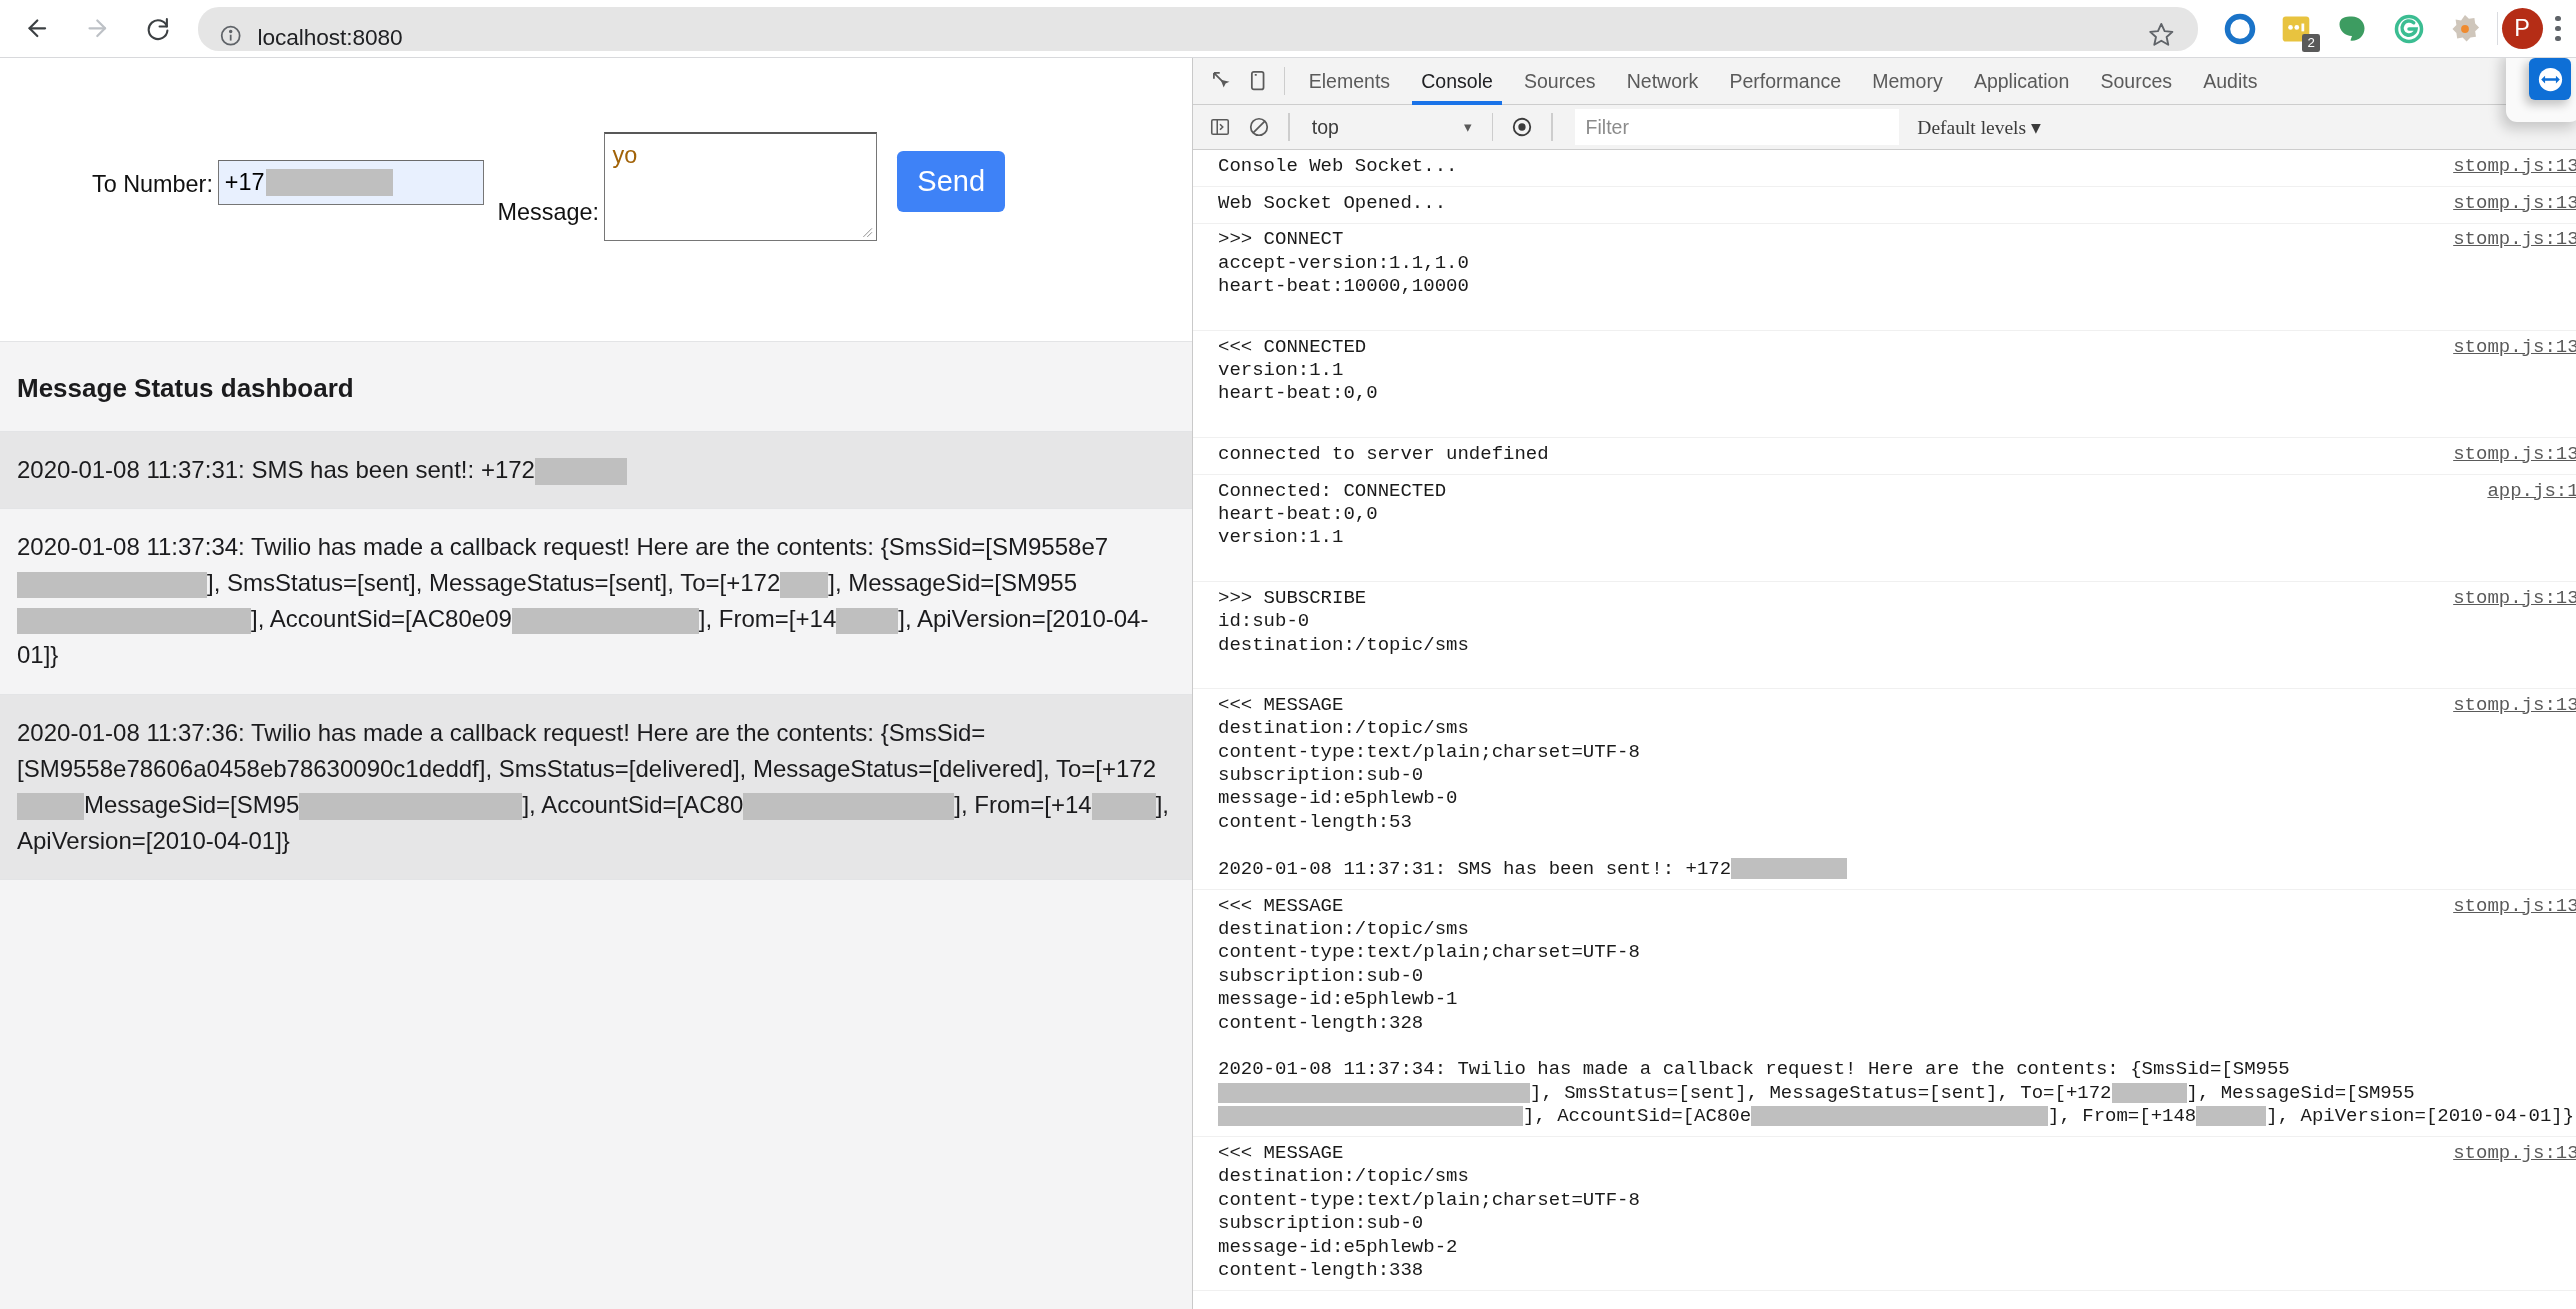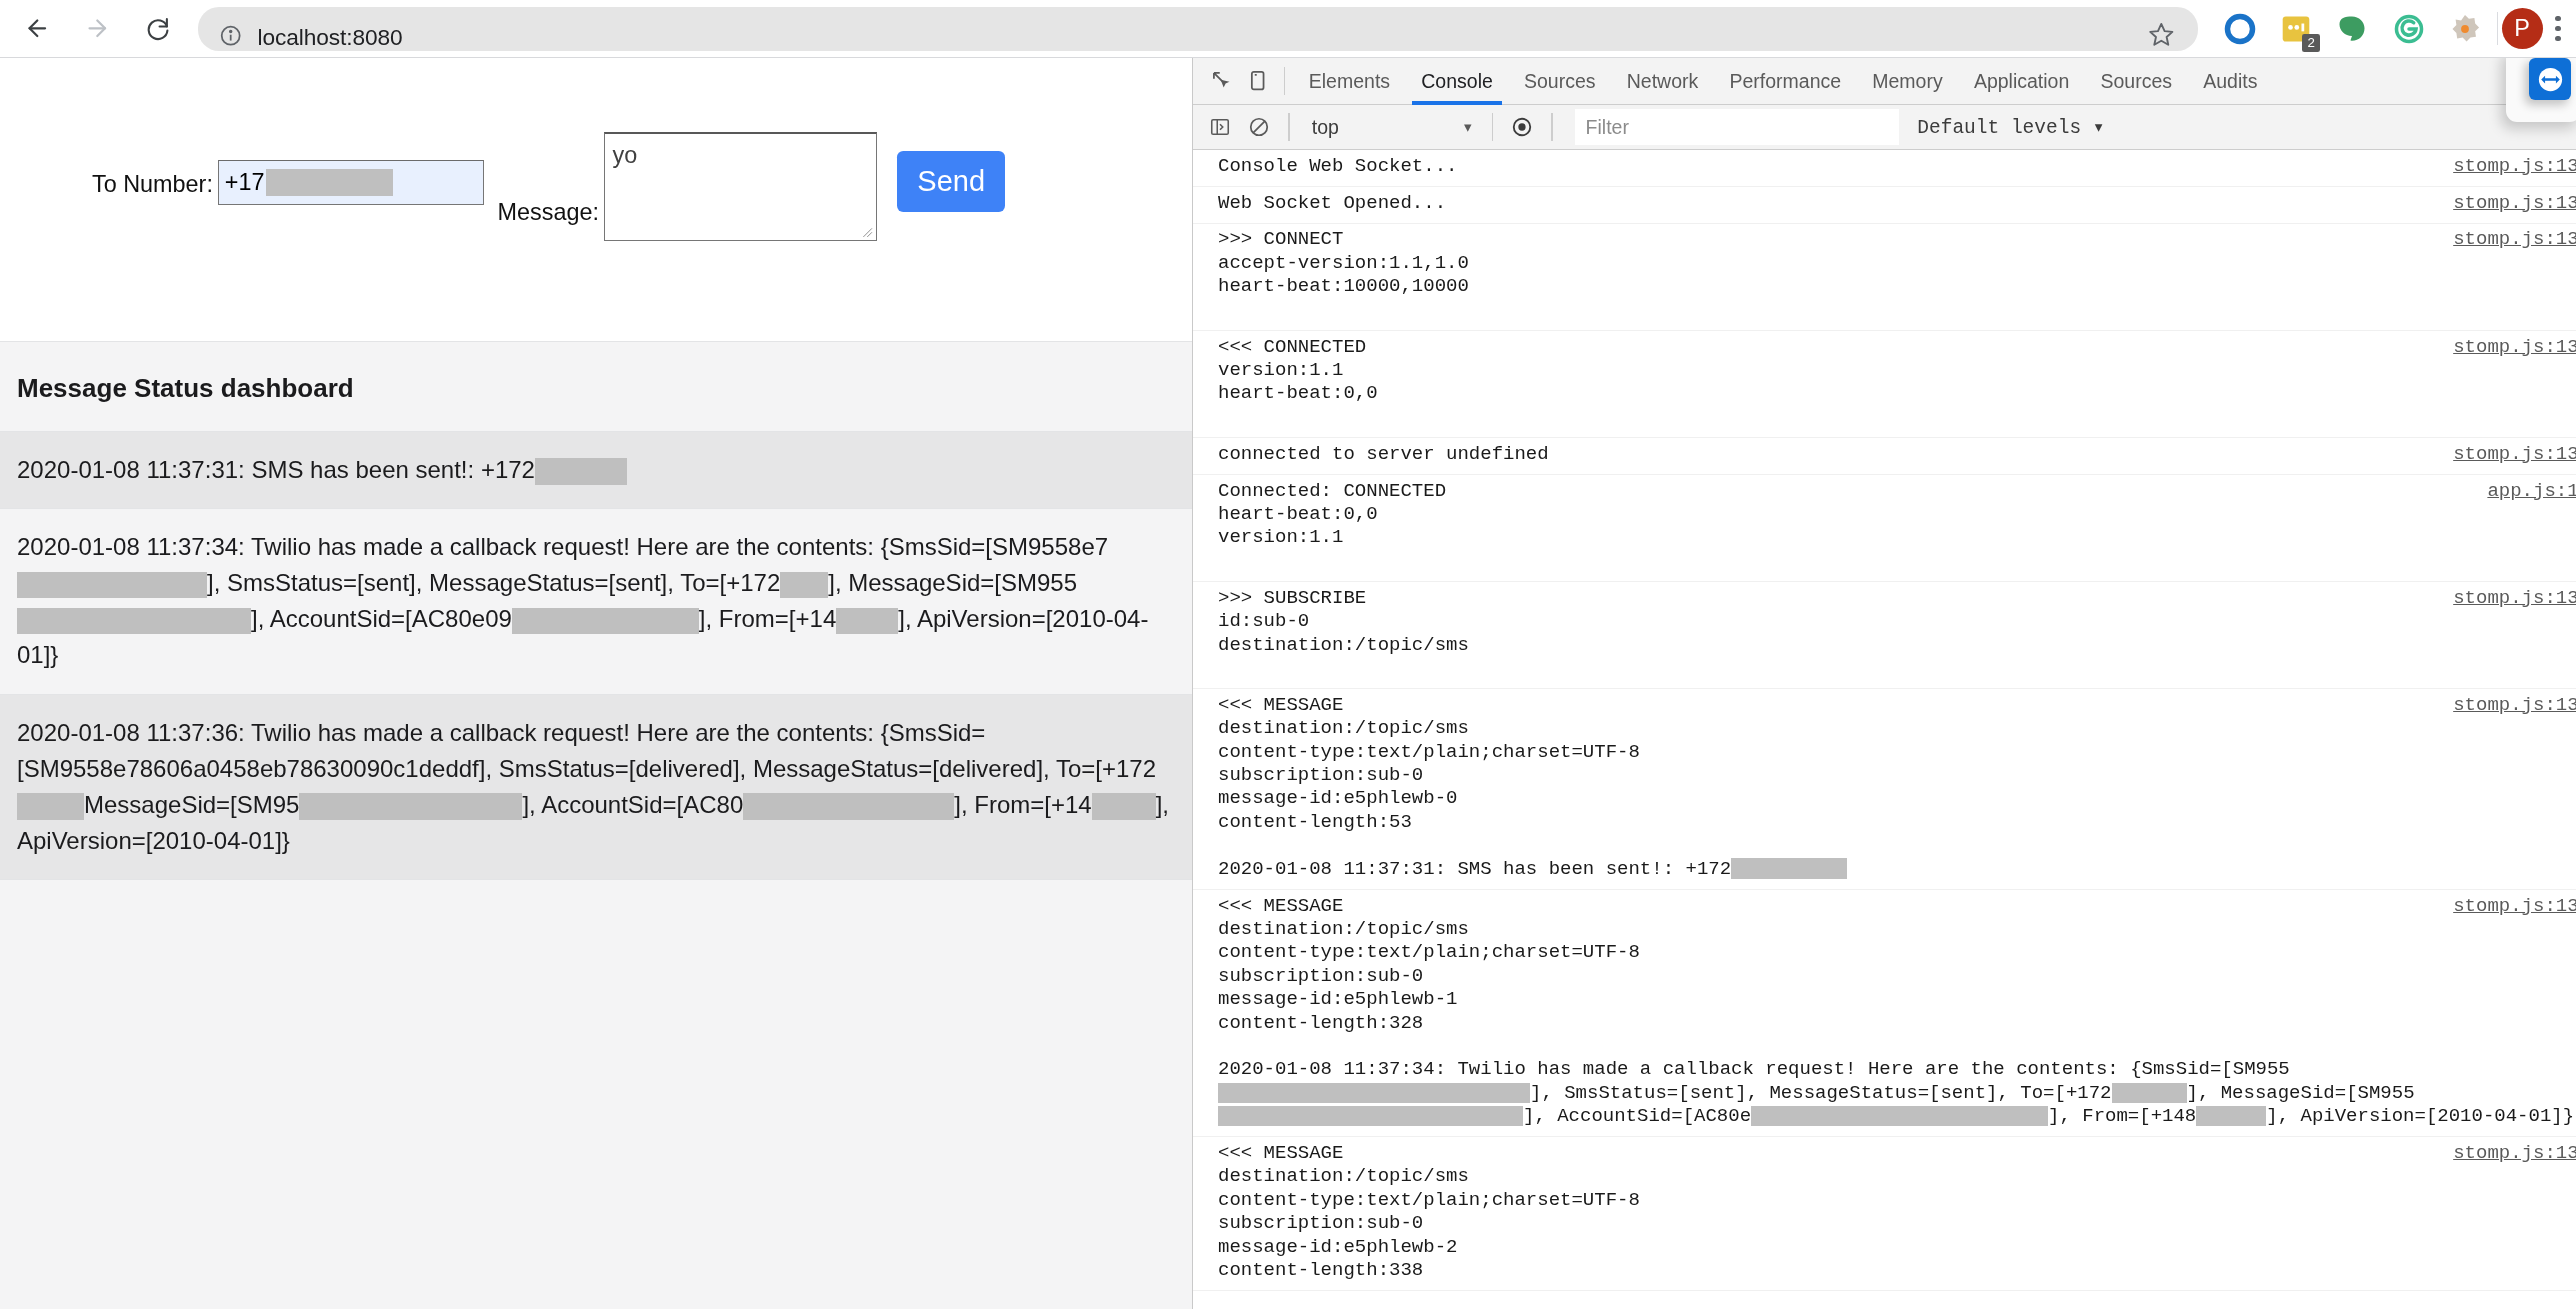--- a/index.html
+++ b/index.html
@@ -102,21 +102,21 @@
     position: relative;
     display: flex; align-items: center;
   }
   .redact { background: #bfbfbf; display: inline-block; vertical-align: middle; }
   #msg-label { margin: 39px 0 0 14px; }
   #message-textarea {
     width: 273px; height: 109px;
     border: 1.6px solid #767676;
     border-top: 2.3px solid #585858;
     background: #fff;
-    font-size: 23.4px; color: #404040;
+    font-size: 23.4px; color: #a16207;
     padding: 7.8px 7.8px;
     margin-left: 4.7px; margin-top: -28px;
     position: relative;
     font-family: "Liberation Sans", sans-serif;
     resize: none;
     overflow: hidden;
   }
   .resize-grip {
     position: absolute; right: 2.3px; bottom: 1.6px;
     width: 12.5px; height: 12.5px; pointer-events: none;
@@ -202,21 +202,21 @@
     margin-left: 11px;
     font-size: 19.5px; color: #3c3c3c;
     padding: 0 11px;
     font-family: "Liberation Sans", sans-serif;
   }
   #filter-input::placeholder { color: #8b8b8b; }
   #levels-select {
     font-size: 19.5px; color: #3c3c3c;
     margin-left: 15.6px; cursor: pointer;
     white-space: nowrap;
-    font-family: Liberation Mono, monospace;
+    font-family: Liberation Serif, serif;
   }
 
   #console-body {
     flex: 1; overflow: hidden;
     background: #fff;
     position: relative;
   }
   .c-row {
     display: flex;
     border-bottom: 1.6px solid #f0f0f0;

